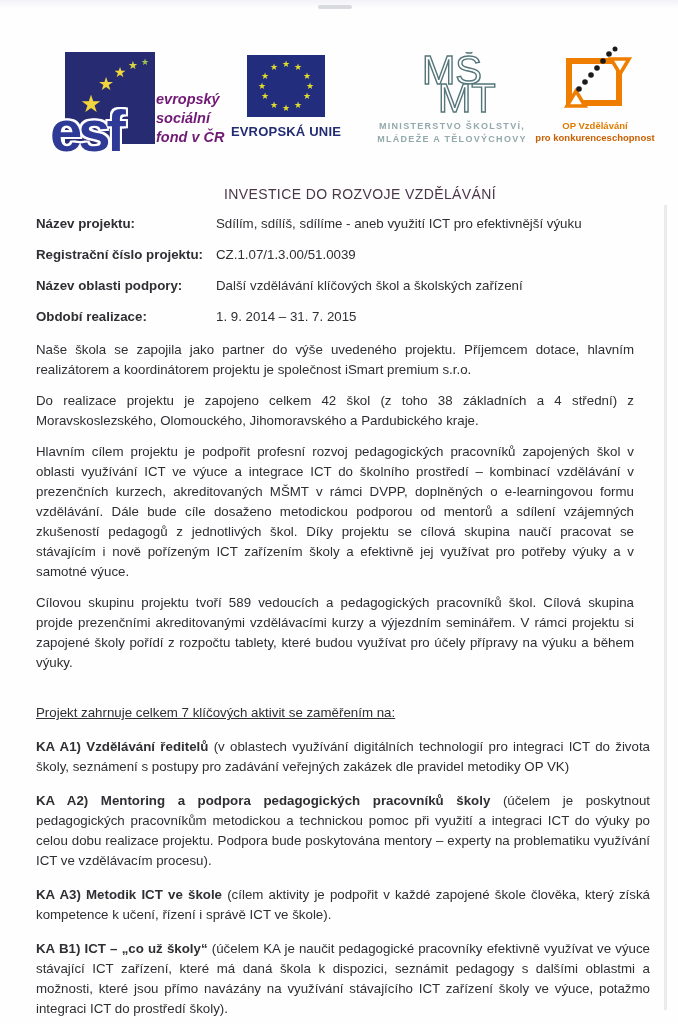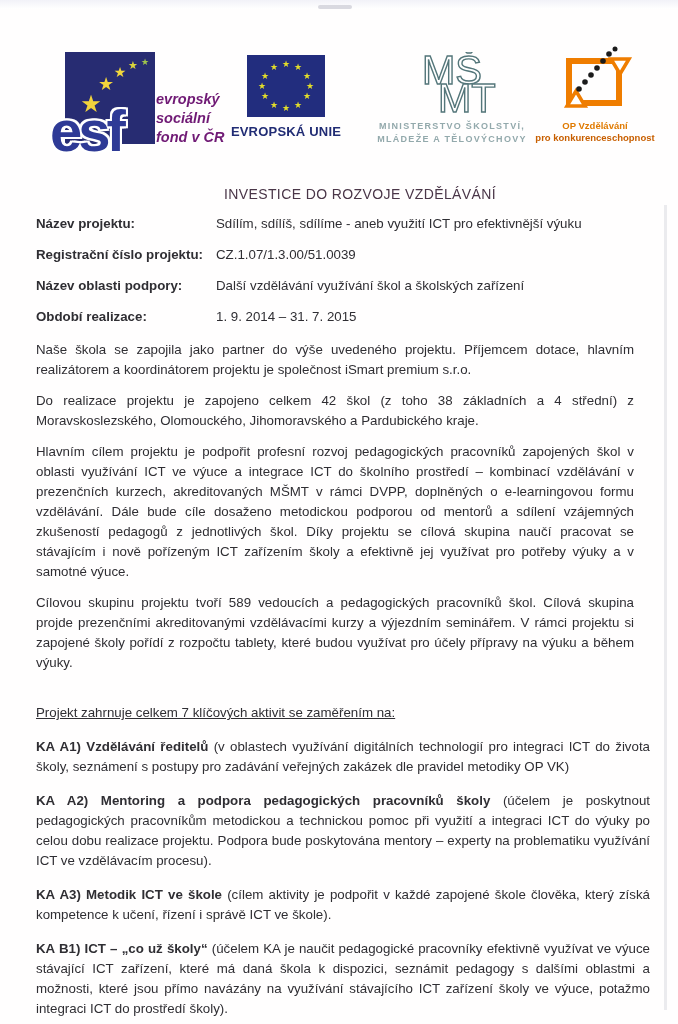--- a/index.html
+++ b/index.html
@@ -153,21 +153,21 @@
       <div class="info-row">
         <div class="info-label">Název projektu:</div>
         <div class="info-value">Sdílím, sdílíš, sdílíme - aneb využití ICT pro efektivnější výuku</div>
       </div>
       <div class="info-row">
         <div class="info-label">Registrační číslo projektu:</div>
         <div class="info-value">CZ.1.07/1.3.00/51.0039</div>
       </div>
       <div class="info-row">
         <div class="info-label">Název oblasti podpory:</div>
-        <div class="info-value">Další vzdělávání využívání škol a školských zařízení</div>
+        <div class="info-value">Další vzdělávání klíčových škol a školských zařízení</div>
       </div>
       <div class="info-row">
         <div class="info-label">Období realizace:</div>
         <div class="info-value">1. 9. 2014 – 31. 7. 2015</div>
       </div>
     </div>
 
     <p class="para">Naše škola se zapojila jako partner do výše uvedeného projektu. Příjemcem dotace, hlavním realizátorem a koordinátorem projektu je společnost iSmart premium s.r.o.</p>
     <p class="para">Do realizace projektu je zapojeno celkem 42 škol (z toho 38 základních a 4 střední) z Moravskoslezského, Olomouckého, Jihomoravského a Pardubického kraje.</p>
     <p class="para">Hlavním cílem projektu je podpořit profesní rozvoj pedagogických pracovníků zapojených škol v oblasti využívání ICT ve výuce a integrace ICT do školního prostředí – kombinací vzdělávání v prezenčních kurzech, akreditovaných MŠMT v rámci DVPP, doplněných o e-learningovou formu vzdělávání. Dále bude cíle dosaženo metodickou podporou od mentorů a sdílení vzájemných zkušeností pedagogů z jednotlivých škol. Díky projektu se cílová skupina naučí pracovat se stávajícím i nově pořízeným ICT zařízením školy a efektivně jej využívat pro potřeby výuky a v samotné výuce.</p>

